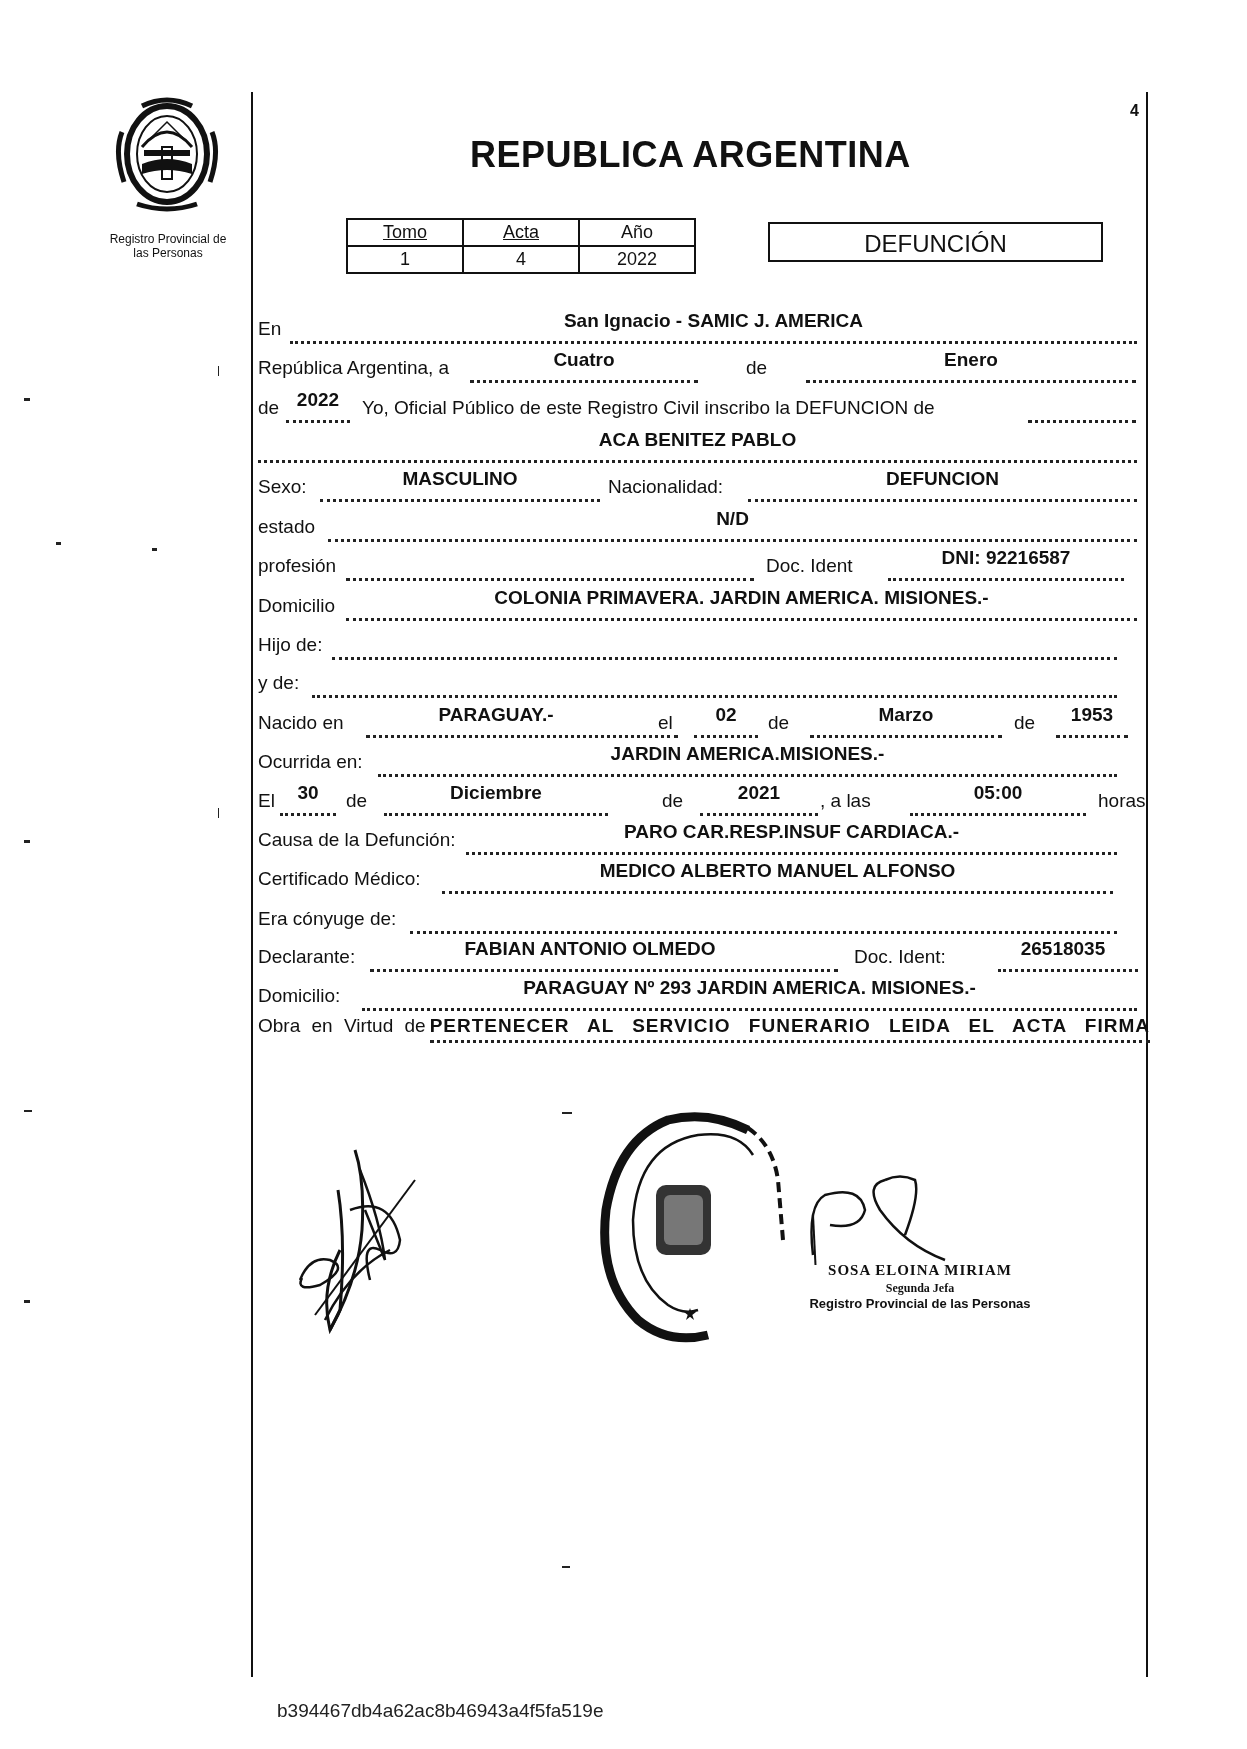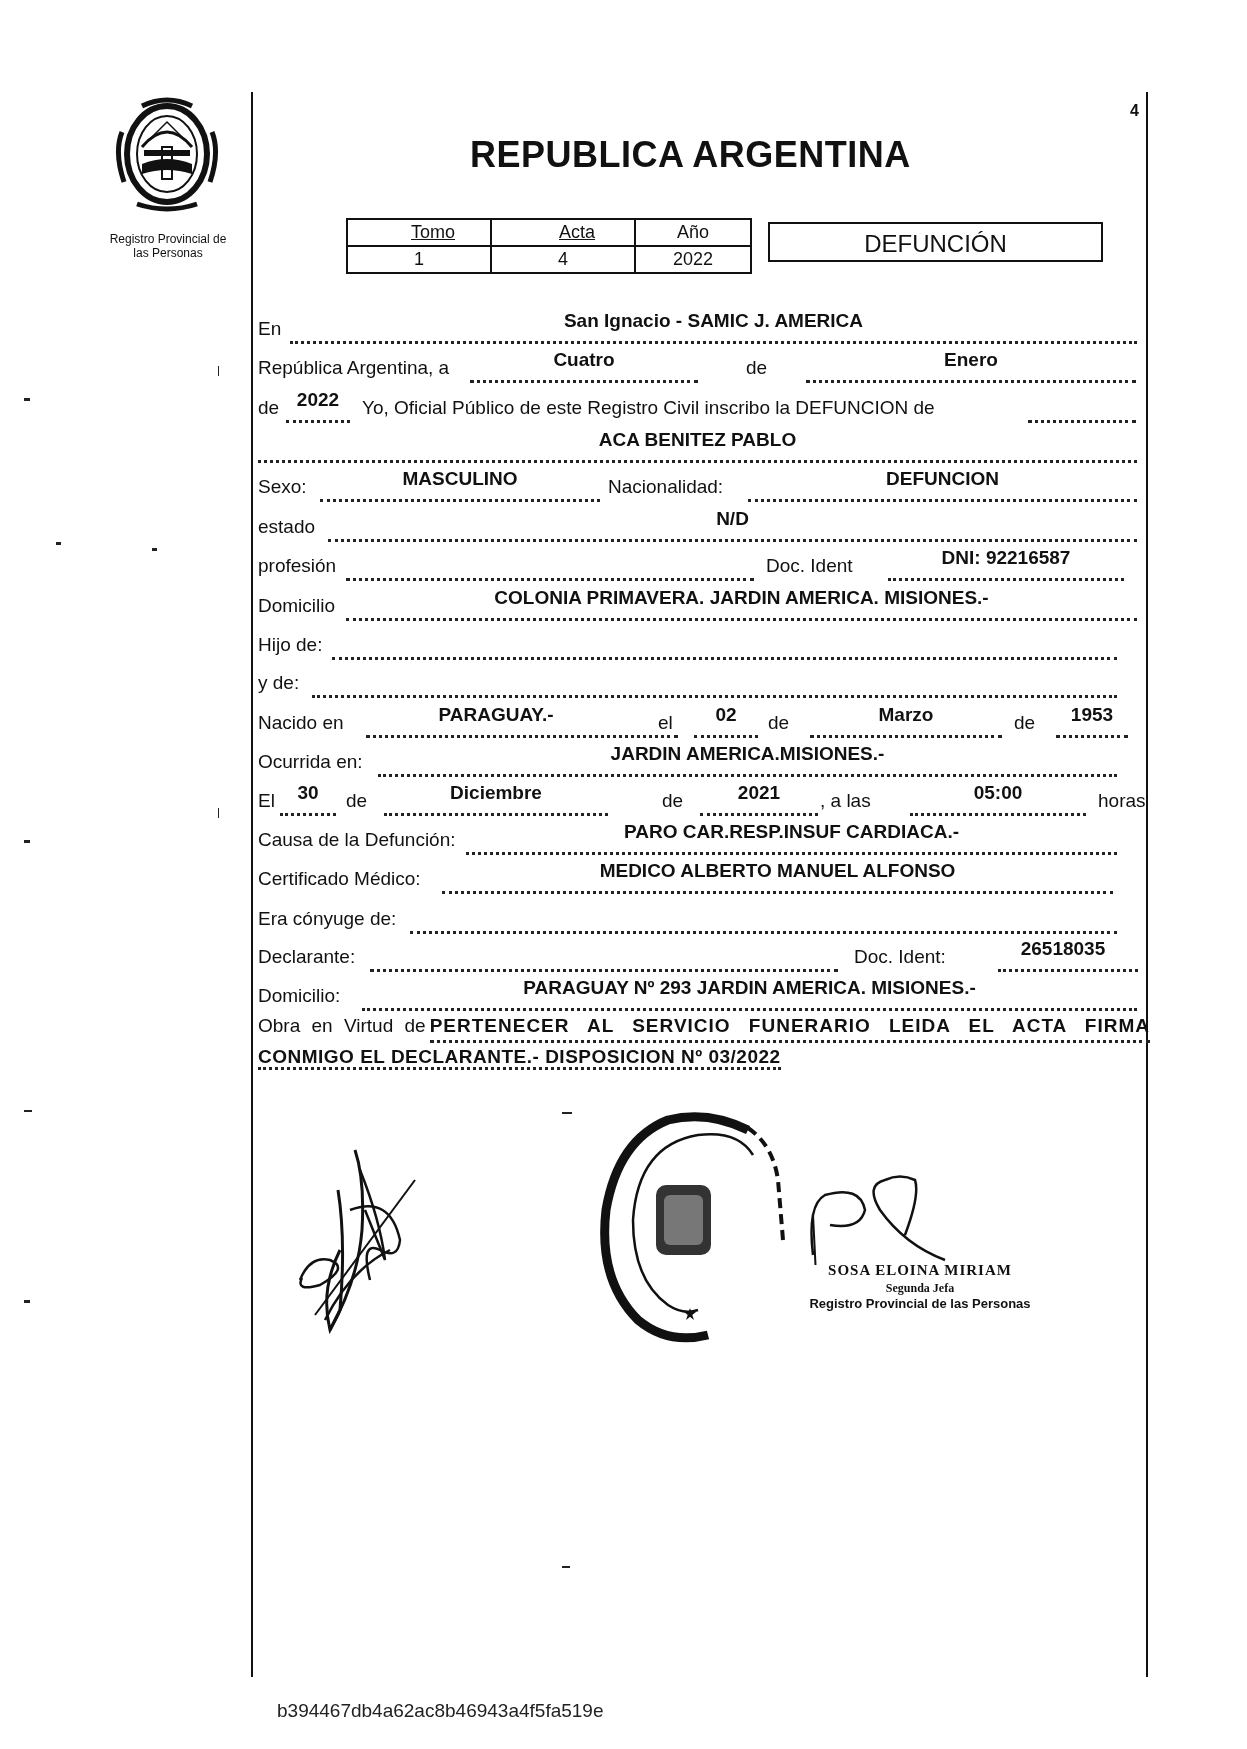--- a/index.html
+++ b/index.html
@@ -16,21 +16,21 @@
   .vline-left { left: 251px; top: 92px; width: 2px; height: 1585px; background: #111; }
   .vline-right { left: 1146px; top: 92px; width: 2px; height: 1585px; background: #111; }
   .page-num { left: 1130px; top: 102px; font-size: 16px; font-weight: bold; }
 
   .doc-title { left: 470px; top: 134px; font-size: 36px; font-weight: bold; letter-spacing: 0.5px; text-align: center; }
 
   
   .rec-table { left: 346px; top: 218px; border-collapse: collapse; }
   .rec-table td { border: 2px solid #111; width: 114px; height: 25px; text-align: center;
                   font-size: 18px; padding: 0; }
-  .rec-table td.hdr { text-decoration: underline; padding-left: 28px; }
+  .rec-table td.hdr { text-decoration: underline; }
 
   .type-box { left: 768px; top: 222px; width: 335px; height: 40px; border: 2px solid #111;
               font-size: 24px; text-align: center; line-height: 40px; box-sizing: border-box; }
 
   
   .row { position: absolute; left: 258px; right: 110px; height: 30px; font-size: 19px; }
   .lbl { position: absolute; bottom: 6px; white-space: nowrap; }
   .val { position: absolute; bottom: 14px; font-weight: bold; white-space: nowrap;
          text-align: center; }
   .dots { position: absolute; bottom: 2px; height: 0; border-bottom: 3px dotted #222; }
@@ -218,38 +218,36 @@
 
 <div class="row" style="top:906px">
   <span class="lbl" style="left:0">Era cónyuge de:</span>
   <span class="dots" style="left:152px; right:20px"></span>
   <span class="val" style="left:152px; right:20px"></span>
 </div>
 
 <div class="row" style="top:944px">
   <span class="lbl" style="left:0">Declarante:</span>
   <span class="dots" style="left:112px; width:468px"></span>
+  <span class="val" style="left:112px; width:440px">FABIAN ANTONIO OLMEDO</span>
   <span class="lbl" style="left:596px">Doc. Ident:</span>
   <span class="dots" style="left:740px; width:140px"></span>
   <span class="val" style="left:740px; width:130px">26518035</span>
 </div>
 
 <div class="row" style="top:983px">
   <span class="lbl" style="left:0">Domicilio:</span>
   <span class="dots" style="left:104px; right:0"></span>
   <span class="val" style="left:104px; right:0">PARAGUAY Nº 293 JARDIN AMERICA. MISIONES.-</span>
 </div>
 
 <div class="abs obra">
   <div style="display:flex; justify-content:space-between; white-space:nowrap;">
     <span style="word-spacing:6px;">Obra en Virtud de</span>
     <span class="bold-val" style="flex:1; margin-left:4px; word-spacing:10px; text-align:justify; text-align-last:justify;">PERTENECER AL SERVICIO FUNERARIO LEIDA EL ACTA FIRMA</span>
-  </div>
-  <div>
-    <span class="bold-val" style="letter-spacing:0.5px;">CONMIGO EL DECLARANTE.- DISPOSICION Nº 03/2022</span>
   </div>
 </div>
 
 <svg class="abs sig-left" viewBox="0 0 140 205">
   <path d="M65 10 Q75 40 72 90 Q68 140 40 190" fill="none" stroke="#111" stroke-width="3"></path>
   <path d="M48 50 Q56 100 50 170 L40 190 Q30 150 50 110" fill="none" stroke="#111" stroke-width="3"></path>
   <path d="M70 30 Q90 80 95 120 Q85 95 75 70" fill="none" stroke="#111" stroke-width="2.5"></path>
   <path d="M60 70 Q100 55 110 100 Q108 120 90 110 Q70 100 80 140" fill="none" stroke="#111" stroke-width="2.5"></path>
   <path d="M10 140 Q20 115 40 120 Q60 128 30 145 Q5 152 12 138" fill="none" stroke="#111" stroke-width="2.5"></path>
   <path d="M25 175 L125 40" fill="none" stroke="#111" stroke-width="2"></path>

